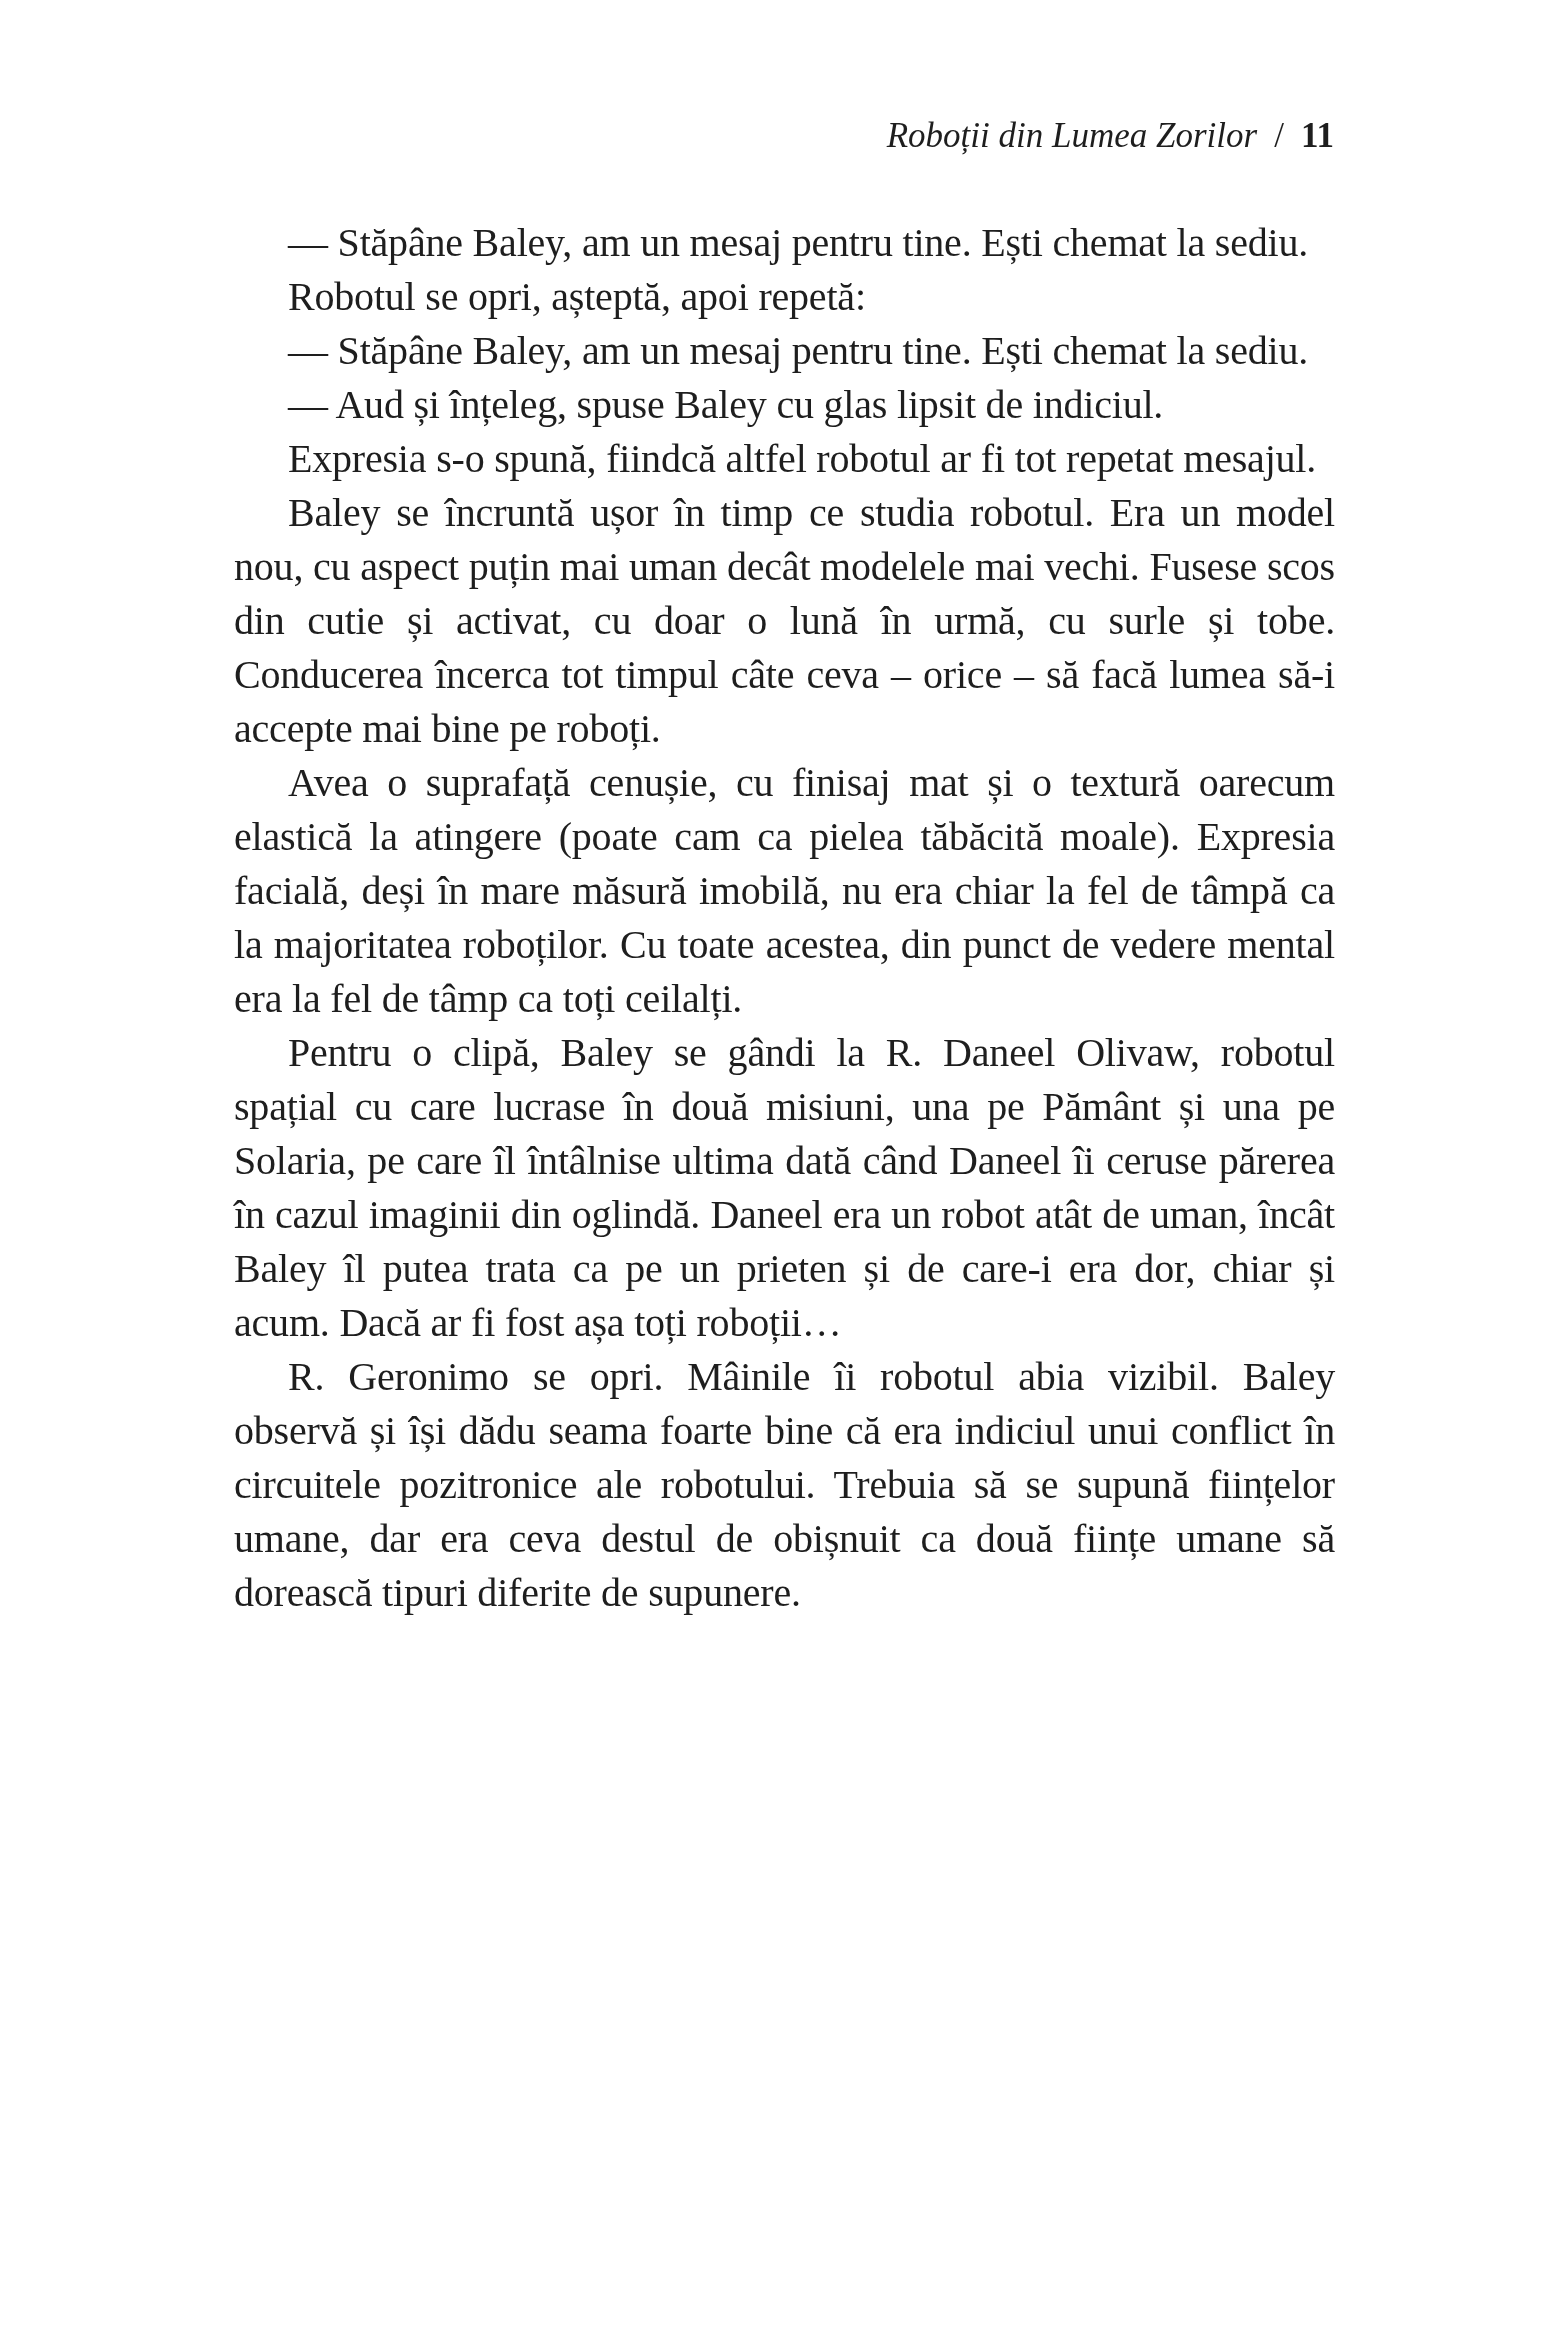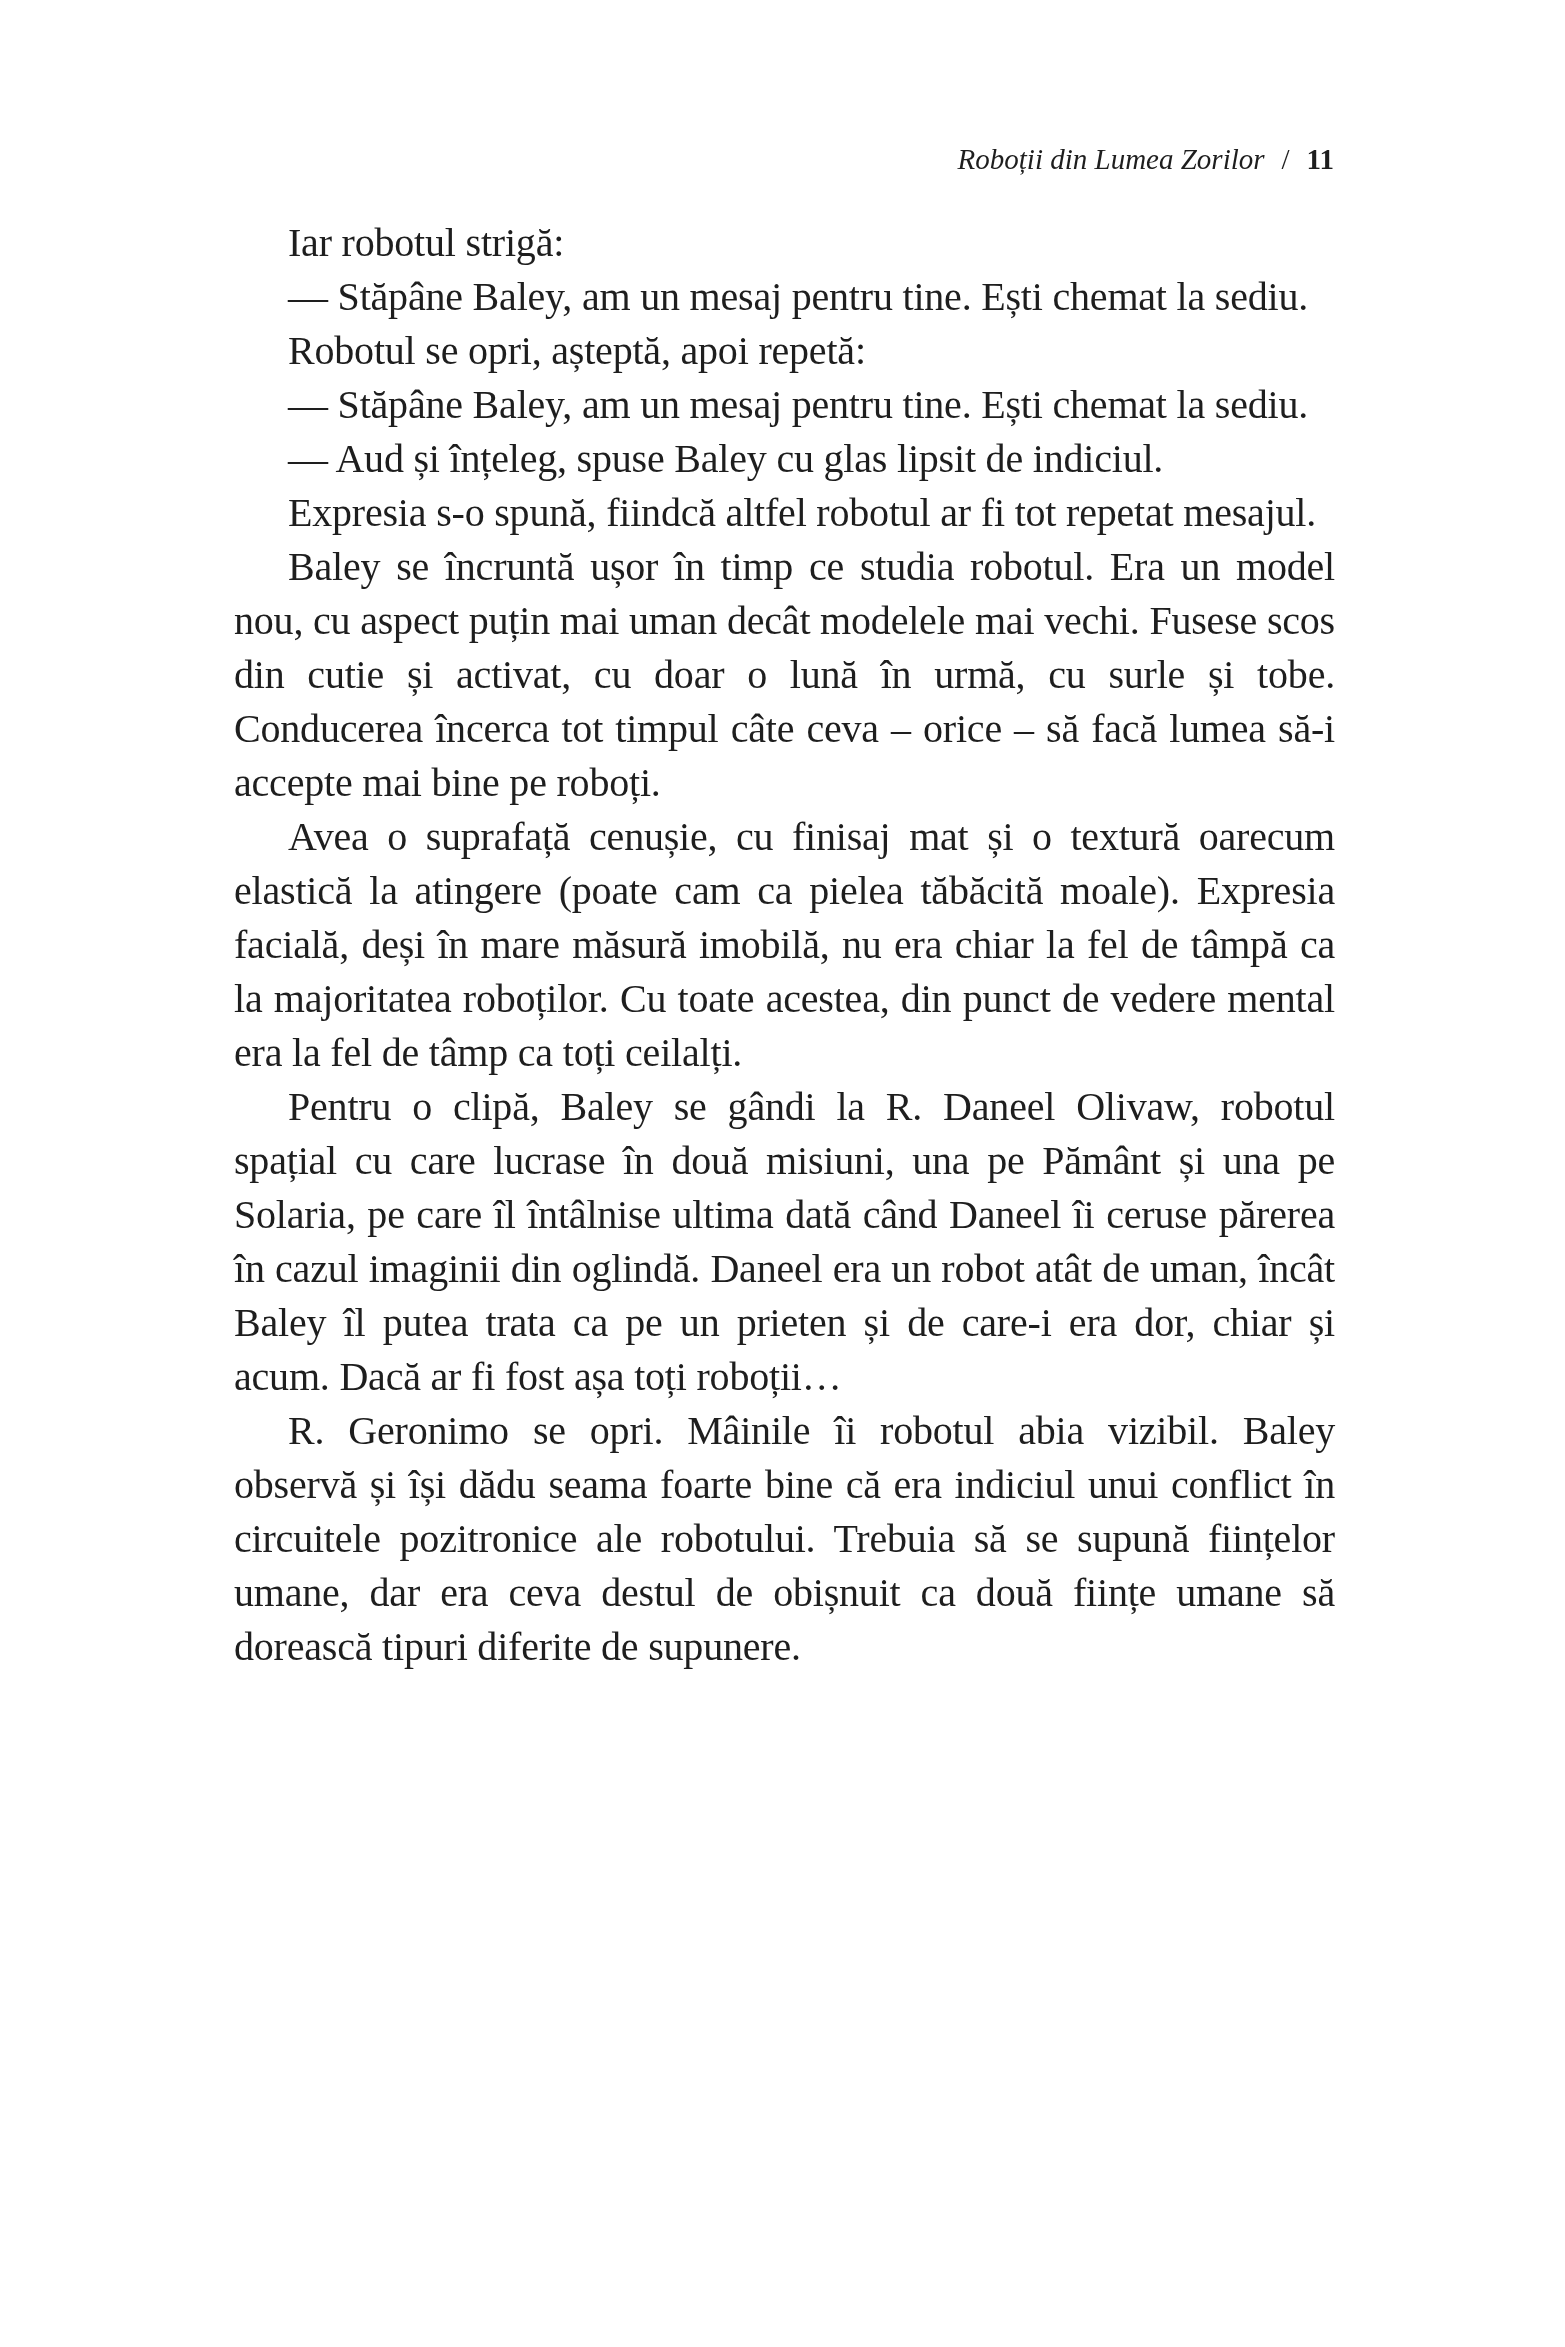--- a/index.html
+++ b/index.html
@@ -10,23 +10,23 @@
   body {
     width: 1565px;
     height: 2348px;
     position: relative;
     overflow: hidden;
     color: #1e1e1e;
     font-family: "Liberation Serif", "DejaVu Serif", serif;
   }
   .header {
     position: absolute;
-    top: 136px;
+    top: 112px;
     right: 231px;
-    font-size: 29px;
+    font-size: 35px;
     line-height: 47px;
     white-space: nowrap;
   }
   .header .running-title {
     font-style: italic;
   }
   .header .sep {
     margin: 0 17px;
   }
   .header .page-number {
@@ -50,21 +50,20 @@
   }
 </style>
 </head>
 <body>
 
 <div class="header">
   <span class="running-title">Roboții din Lumea Zorilor</span><span class="sep">/</span><span class="page-number">11</span>
 </div>
 
 <div class="body-text">
-  <p>Iar robotul strigă:</p>
   <p>— Stăpâne Baley, am un mesaj pentru tine. Ești chemat la sediu.</p>
   <p>Robotul se opri, așteptă, apoi repetă:</p>
   <p>— Stăpâne Baley, am un mesaj pentru tine. Ești chemat la sediu.</p>
   <p>— Aud și înțeleg, spuse Baley cu glas lipsit de indiciul.</p>
   <p>Expresia s-o spună, fiindcă altfel robotul ar fi tot repetat mesajul.</p>
   <p>Baley se încruntă ușor în timp ce studia robotul. Era un model nou, cu aspect puțin mai uman decât modelele mai vechi. Fusese scos din cutie și activat, cu doar o lună în urmă, cu surle și tobe. Conducerea încerca tot timpul câte ceva – orice – să facă lumea să-i accepte mai bine pe roboți.</p>
   <p>Avea o suprafață cenușie, cu finisaj mat și o textură oarecum elastică la atingere (poate cam ca pielea tăbăcită moale). Expresia facială, deși în mare măsură imobilă, nu era chiar la fel de tâmpă ca la majoritatea roboților. Cu toate acestea, din punct de vedere mental era la fel de tâmp ca toți ceilalți.</p>
   <p>Pentru o clipă, Baley se gândi la R. Daneel Olivaw, robo­tul spațial cu care lucrase în două misiuni, una pe Pământ și una pe Solaria, pe care îl întâlnise ultima dată când Daneel îi ceruse părerea în cazul imaginii din oglindă. Daneel era un robot atât de uman, încât Baley îl putea trata ca pe un prieten și de care-i era dor, chiar și acum. Dacă ar fi fost așa toți roboții…</p>
   <p>R. Geronimo se opri. Mâinile îi robotul abia vizibil. Baley observă și își dădu seama foarte bine că era indiciul unui conflict în circuitele pozitronice ale robotului. Trebuia să se supună ființelor umane, dar era ceva destul de obișnuit ca două ființe umane să dorească tipuri diferite de supunere.</p>
 </div>

